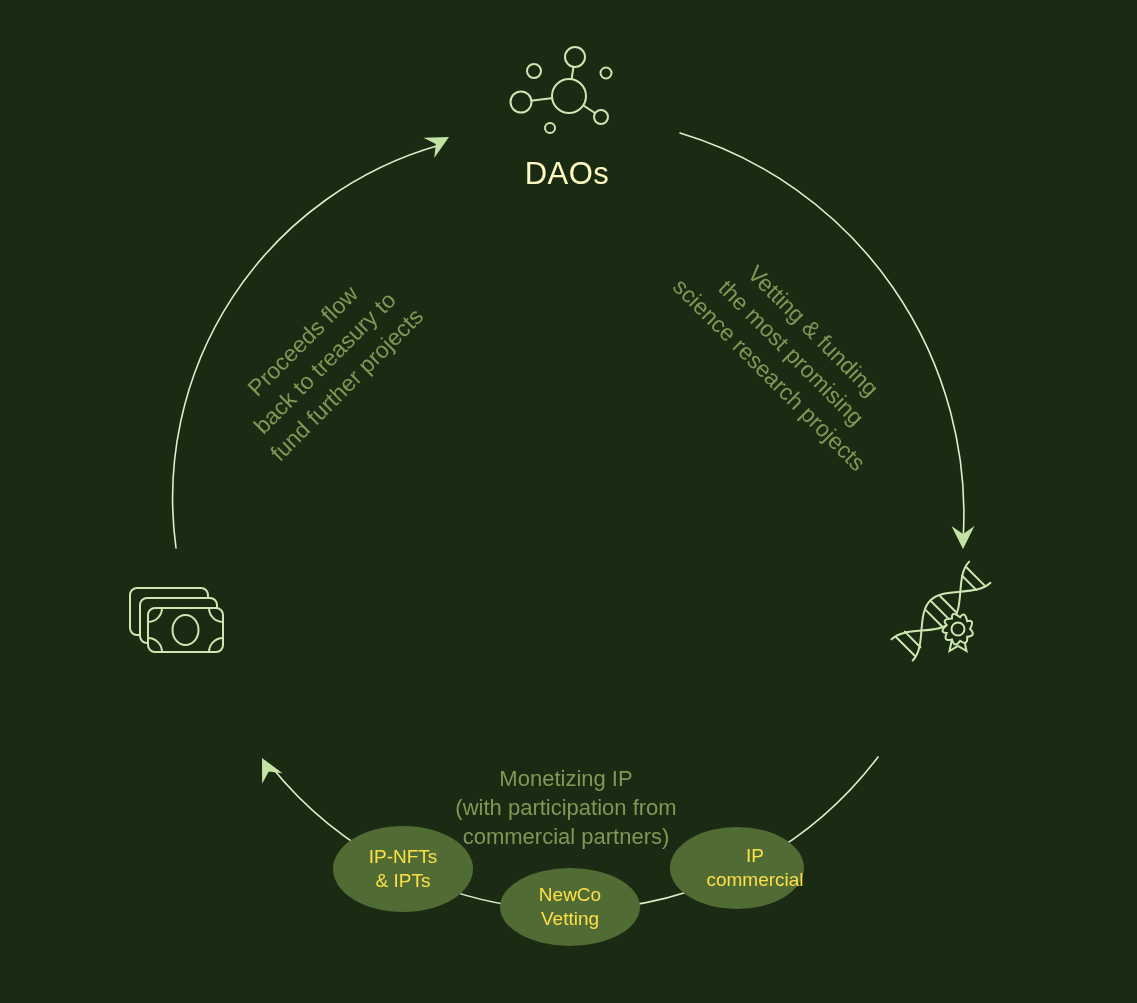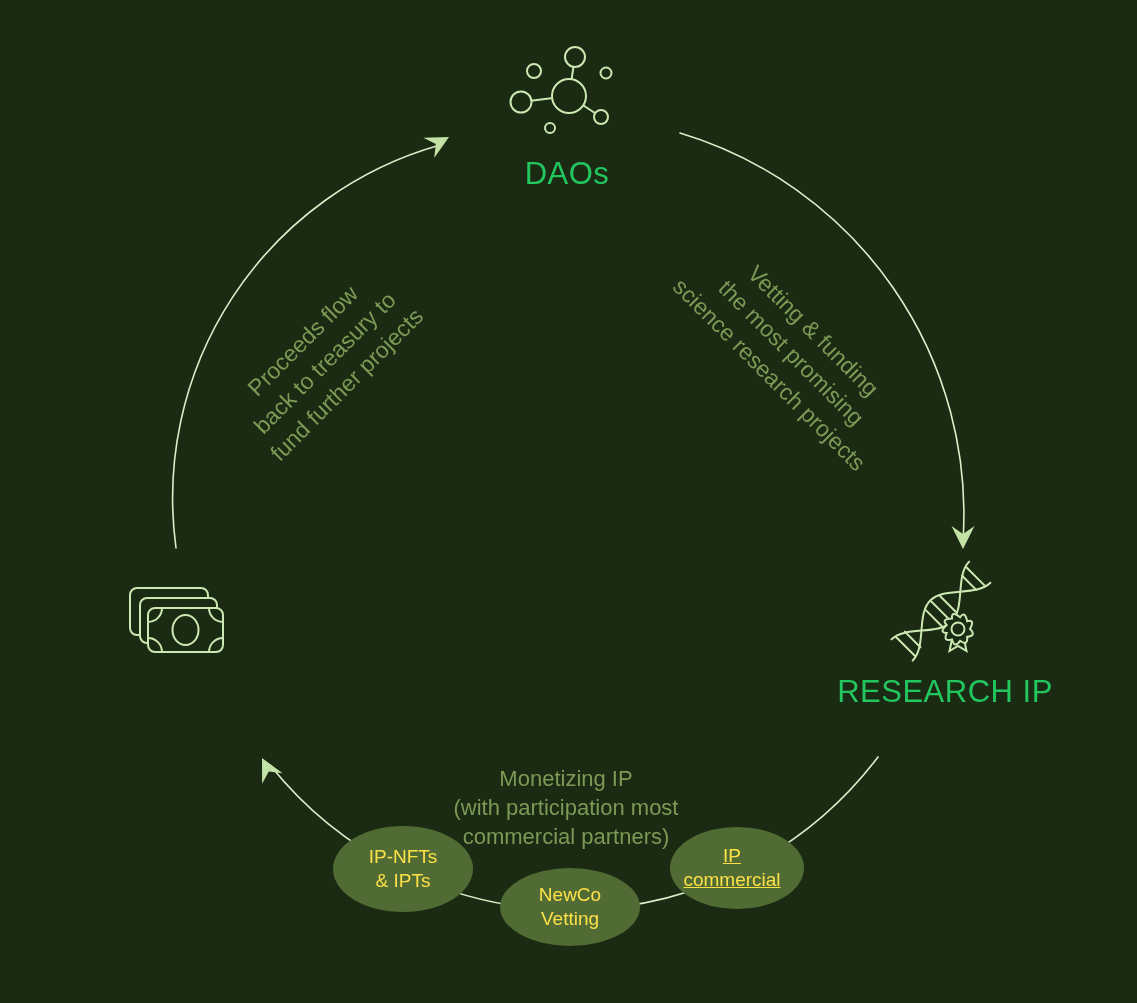--- a/index.html
+++ b/index.html
@@ -19,21 +19,21 @@
   #graphics {
     position: absolute;
     left: 0; top: 0;
   }
   .node-label {
     position: absolute;
     transform: translate(-50%, -50%);
     font-size: 31px;
     font-weight: 500;
     letter-spacing: 0.5px;
-    color: #22c55e;
+    color: #fef9c3;
     white-space: nowrap;
   }
   .curve-label {
     position: absolute;
     font-size: 23px;
     line-height: 31px;
     font-weight: 500;
     color: #7c9a56;
     text-align: center;
     white-space: nowrap;
@@ -52,21 +52,21 @@
     transform: translate(-50%, -50%);
     font-size: 19px;
     line-height: 24px;
     font-weight: 500;
     color: #fde047;
     text-align: center;
     white-space: nowrap;
   }
   #bubble-label-1 { left: 403px; top: 869px; }
   #bubble-label-2 { left: 570px; top: 907px; }
-  #bubble-label-3 { left: 732px; top: 868px; text-decoration: underline; }
+  #bubble-label-3 { left: 755px; top: 868px; }
 </style>
 </head>
 <body>
 
 <div id="diagram">
 
   <svg id="graphics" width="1137" height="1003" viewBox="0 0 1137 1003">
 
     <g fill="none" stroke="#dcefc9" stroke-width="1.6" stroke-linecap="round">
       <path d="M 176 548 A 367 367 0 0 1 440 145"></path>
@@ -126,37 +126,36 @@
         <path d="M -6 10 L -8.5 22 L 0 17 L 8.5 22 L 6 10 Z" fill="#1b2a12"></path>
         <path d="M 12 0 Q 18.8 6.8 9.2 7.7 Q 10 17.3 2.1 11.8 Q -3.5 19.7 -6 10.4
                  Q -15.3 12.9 -11.3 4.1 Q -19.7 3.5 -11.3 -4.1 Q -17.3 -10 -6 -10.4
                  Q -6.8 -18.8 2.1 -11.8 Q 6.8 -18.8 9.2 -7.7 Q 17.3 -10 12 0 Z" fill="#1b2a12"></path>
         <circle cx="0" cy="0" r="6.5"></circle>
       </g>
     </g>
   </svg>
 
   <div class="node-label" style="left:567px; top:174px;">DAOs</div>
-  <div class="node-label" style="left:945px; top:692px;">RESEARCH IP</div>
 
   <div class="curve-label" id="flow-label-left">
     <div>Proceeds flow</div>
     <div>back to treasury to</div>
     <div>fund further projects</div>
   </div>
 
   <div class="curve-label" id="flow-label-right">
     <div>Vetting &amp; funding</div>
     <div>the most promising</div>
     <div>science research projects</div>
   </div>
 
   <div class="curve-label" id="flow-label-bottom">
     <div>Monetizing IP</div>
-    <div>(with participation most</div>
+    <div>(with participation from</div>
     <div>commercial partners)</div>
   </div>
 
   <div class="bubble-label" id="bubble-label-1">
     <div>IP-NFTs</div>
     <div>&amp; IPTs</div>
   </div>
   <div class="bubble-label" id="bubble-label-2">
     <div>NewCo</div>
     <div>Vetting</div>

